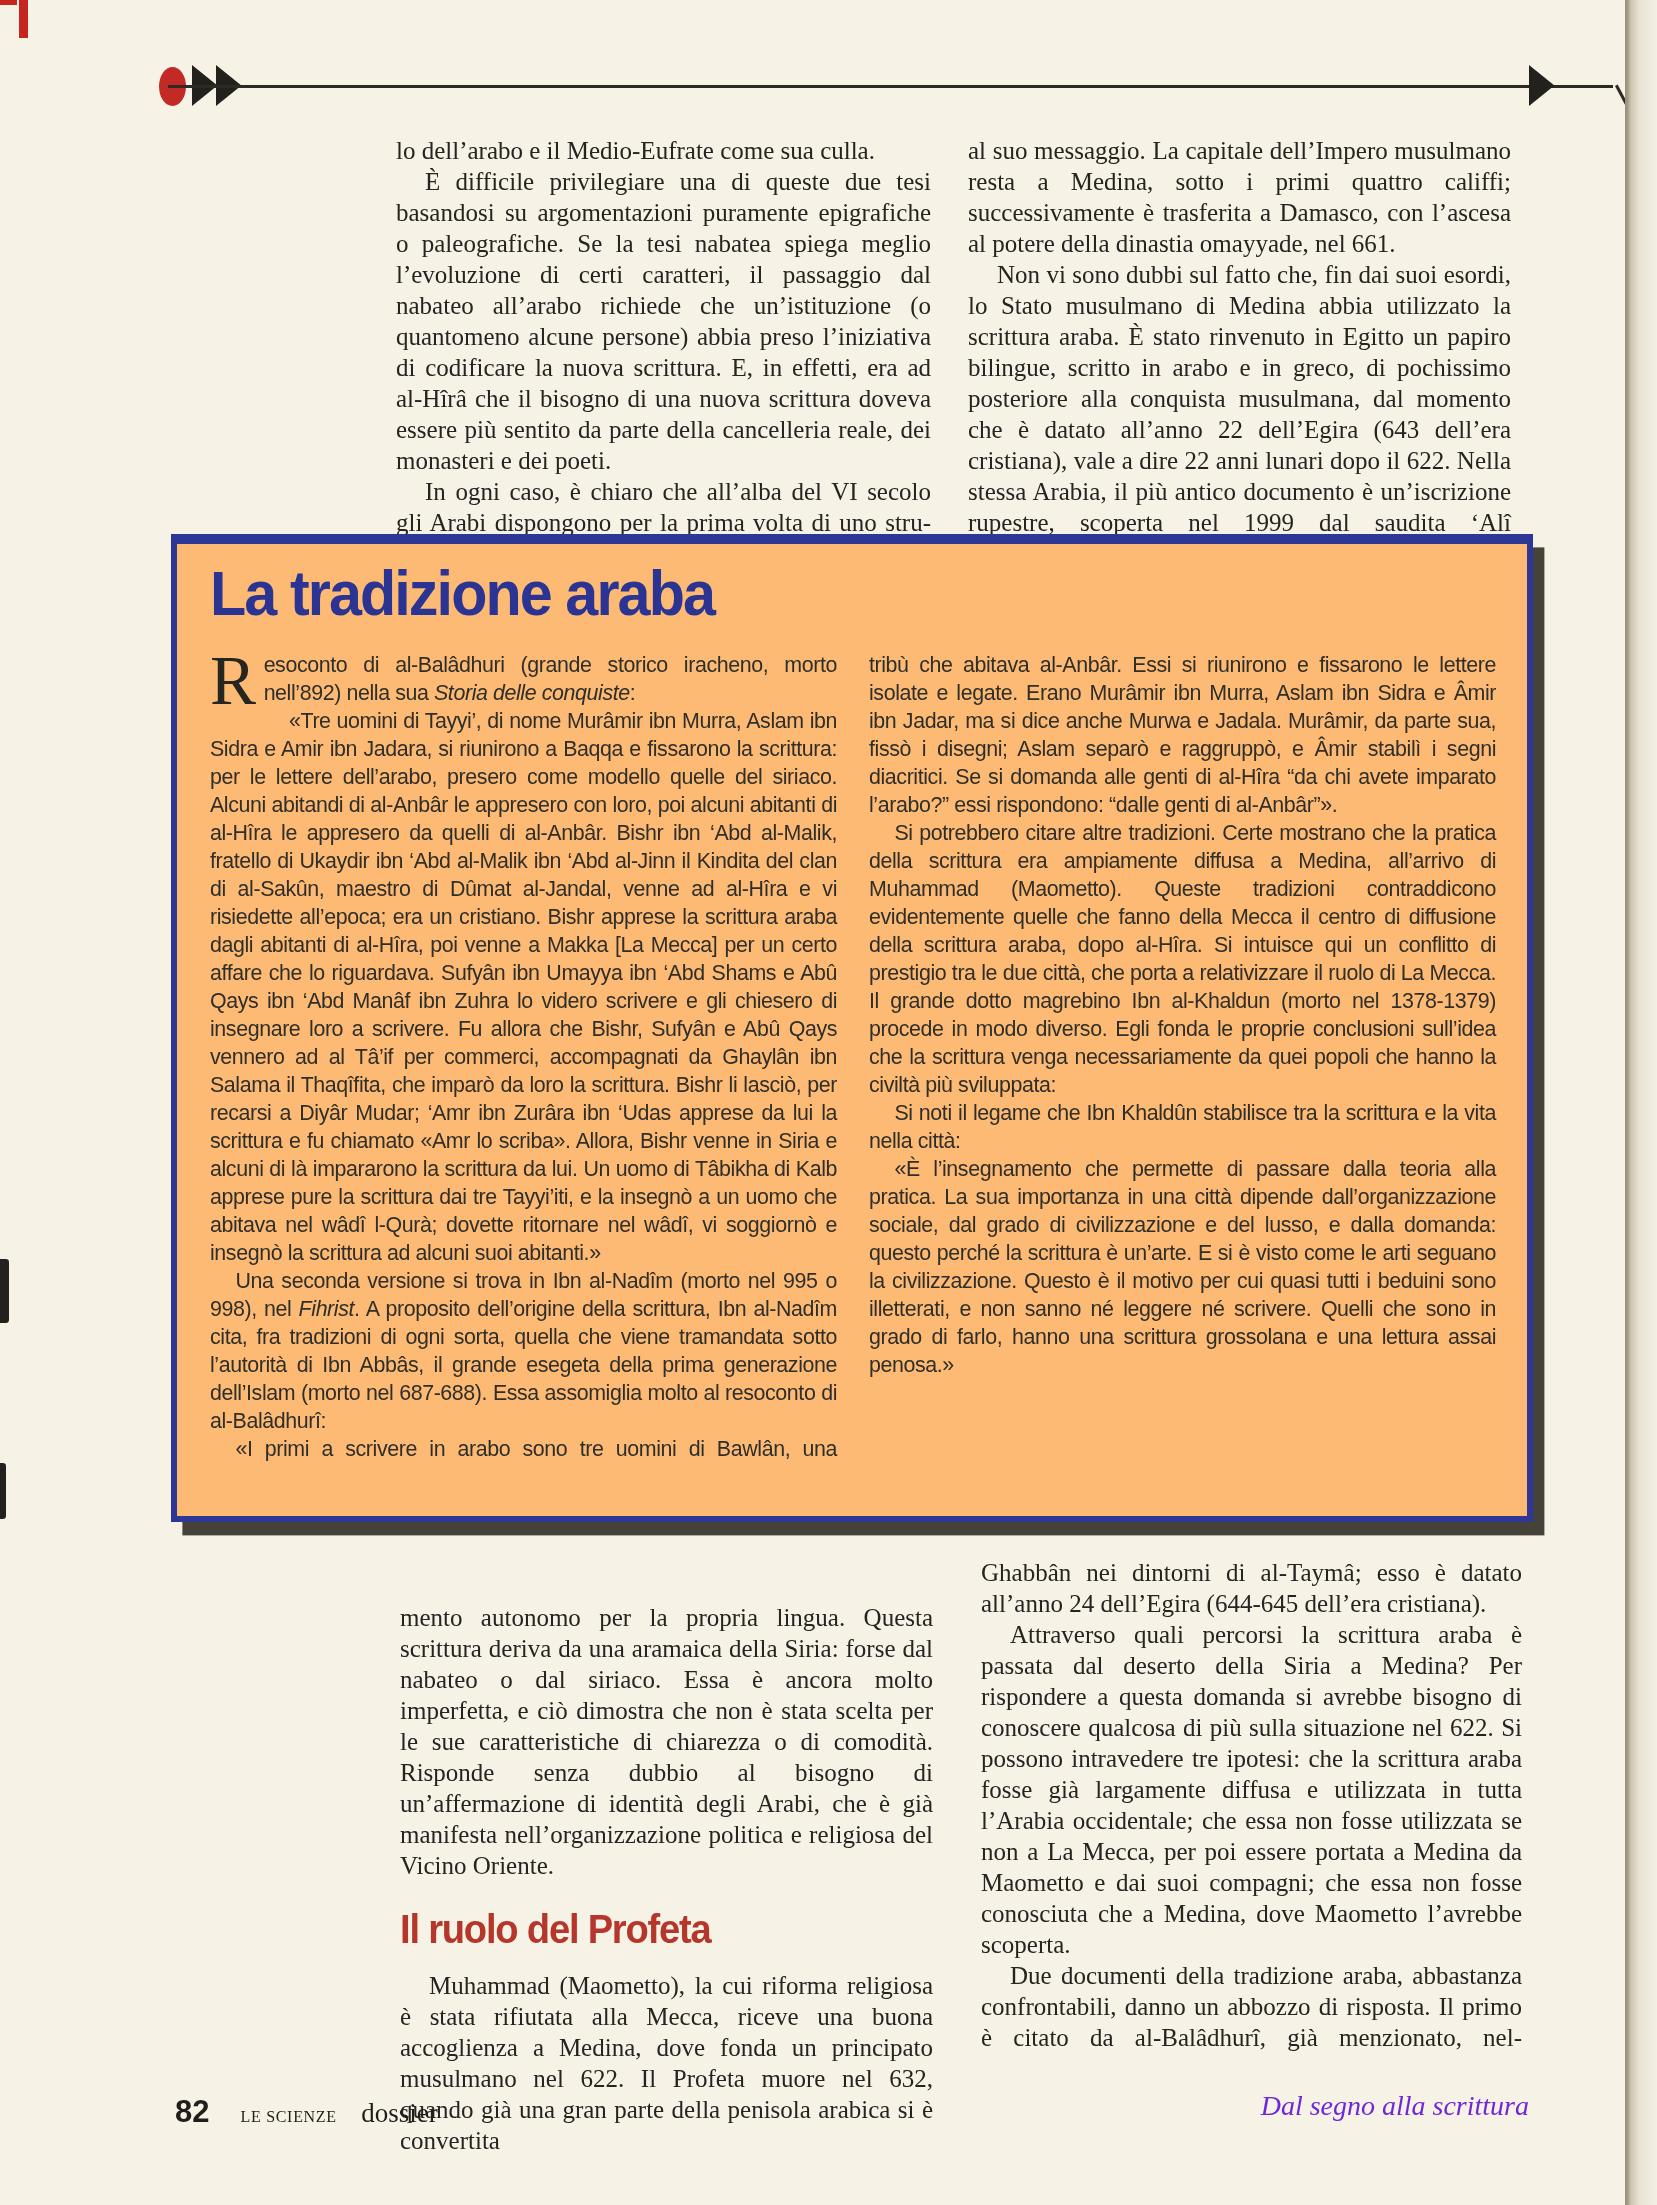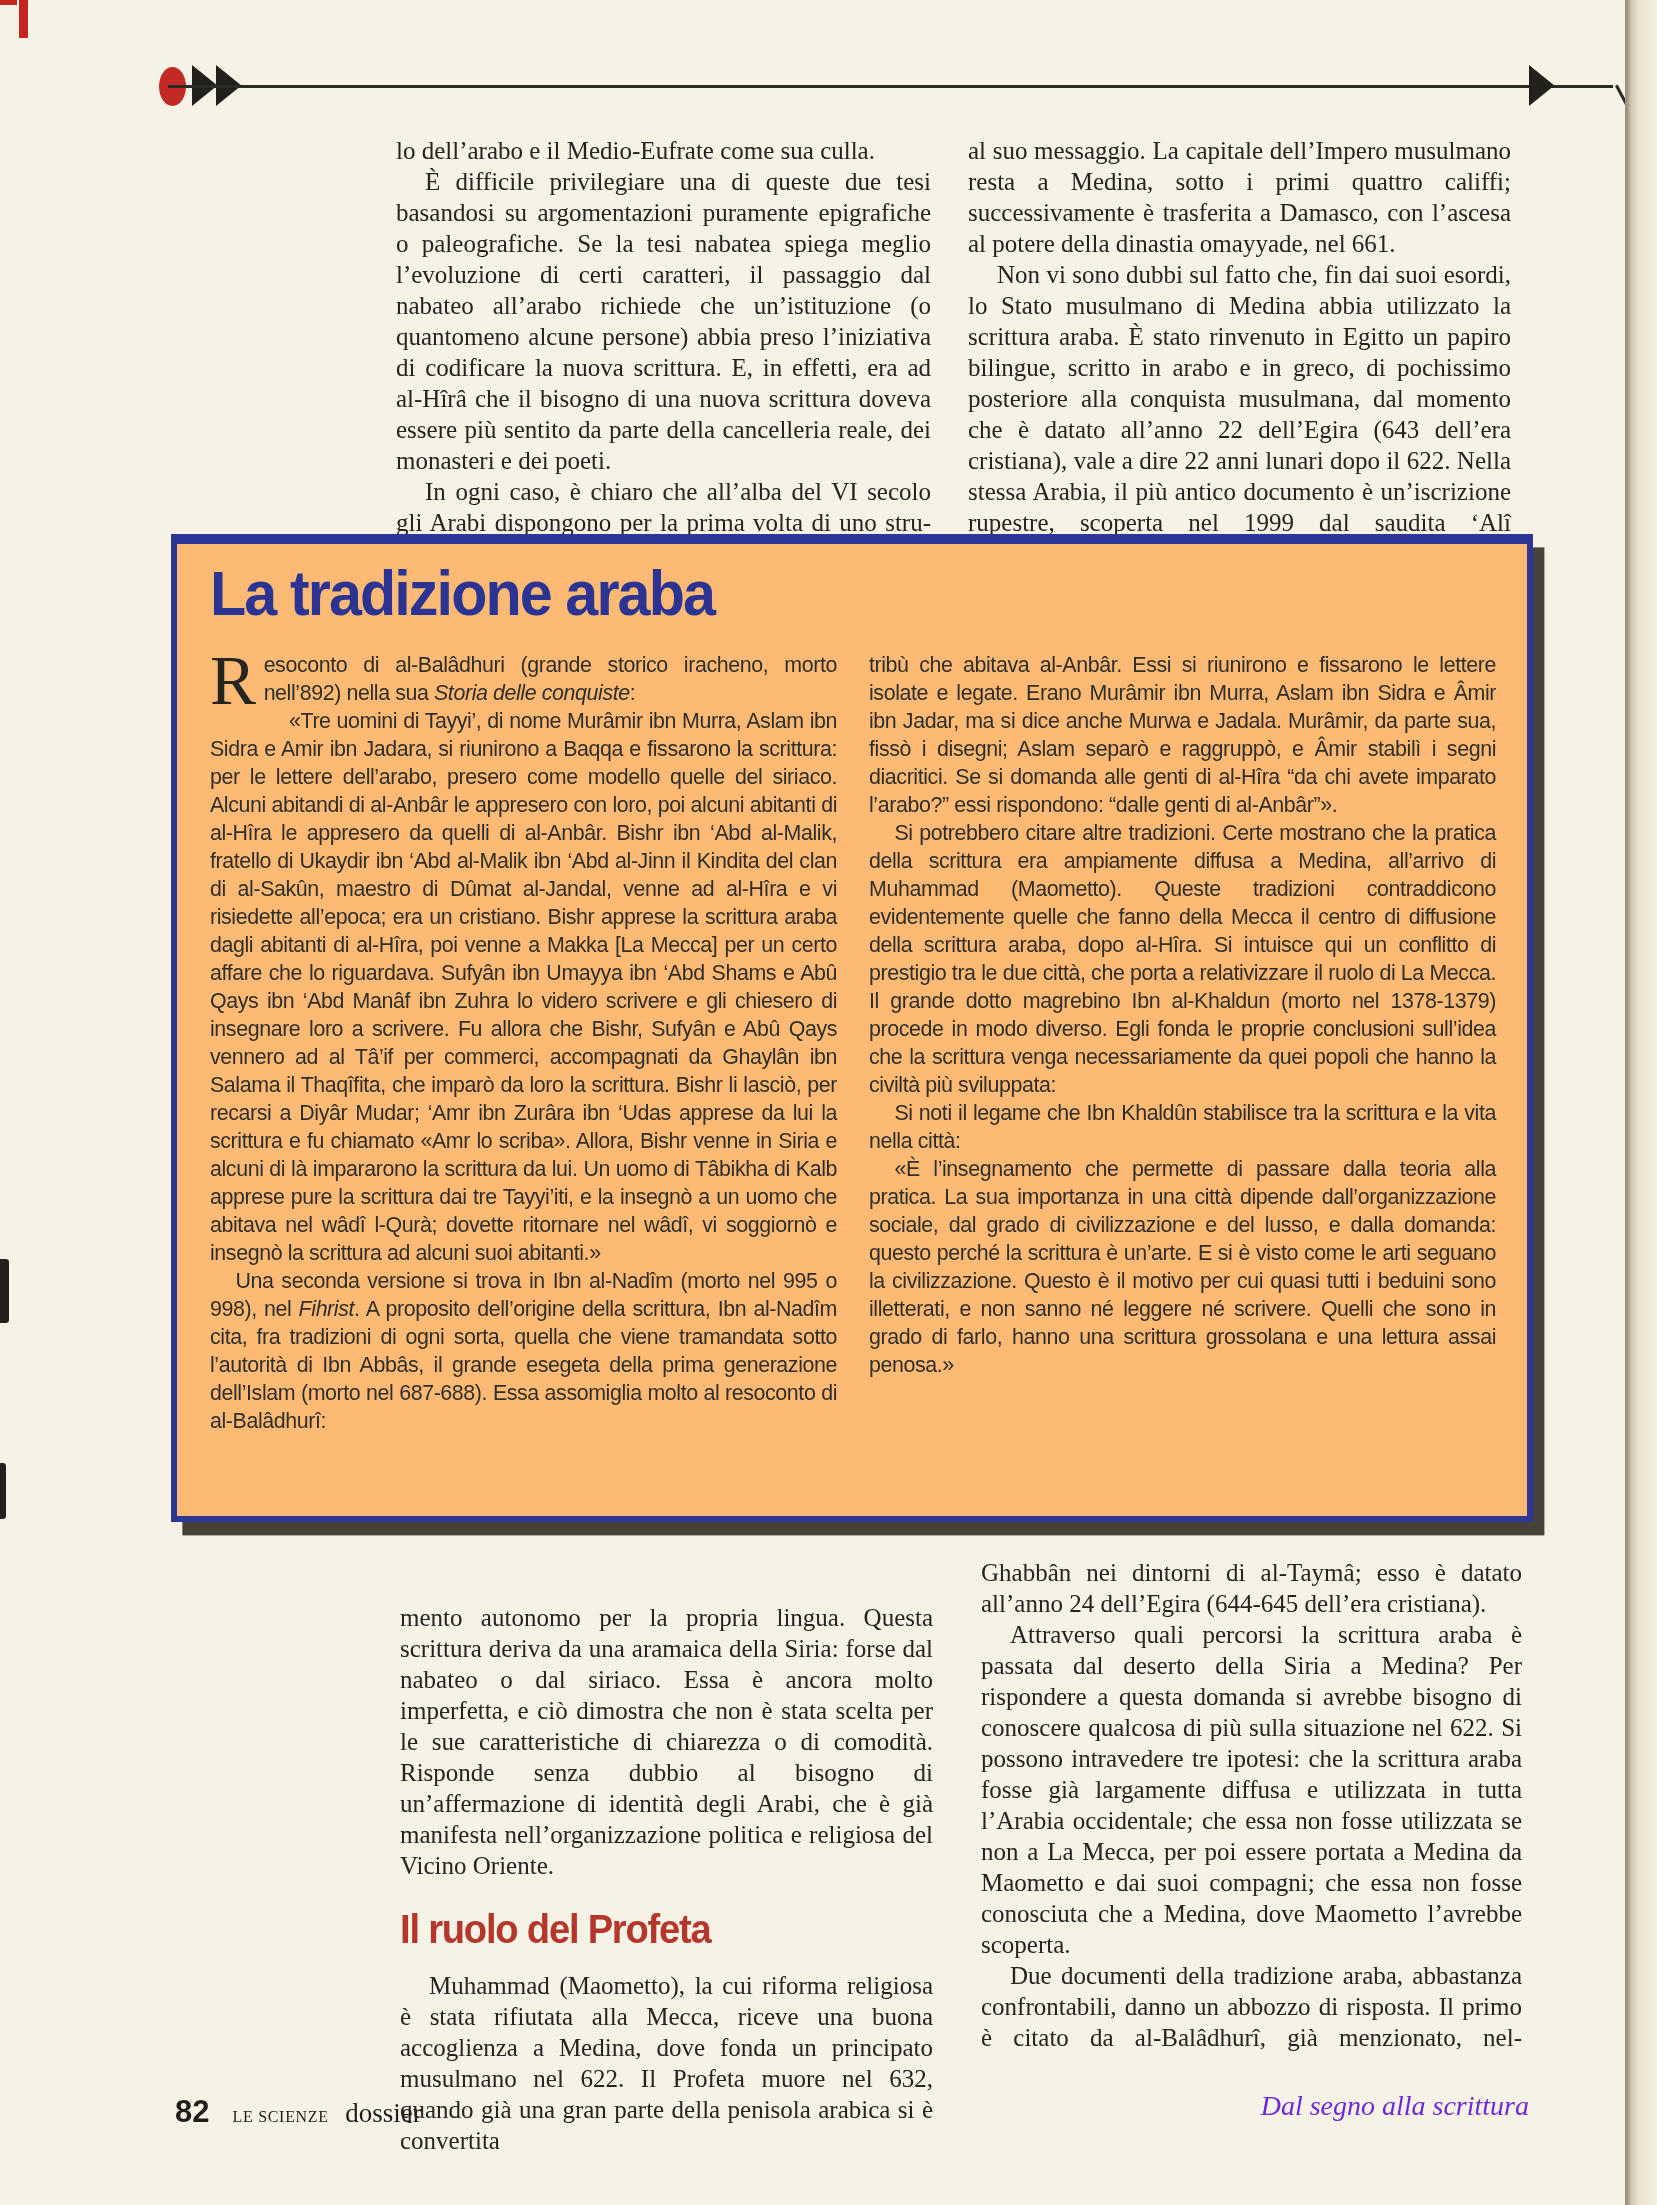--- a/index.html
+++ b/index.html
@@ -47,21 +47,21 @@
   .box-col p.ind{text-indent:25.4px;}
   .dropcap{float:left;font-family:"Liberation Serif",serif;font-size:69px;line-height:55px;
            margin:2.7px 8px 0 0;color:#272520;}
 
   
   .red-heading{font-family:"Liberation Sans",sans-serif;font-weight:bold;font-size:41px;line-height:1;
                letter-spacing:-1.3px;color:#b5362b;transform:scaleX(0.93);transform-origin:left top;
                white-space:nowrap;margin:28px 0 20px 0;text-align:left;text-indent:0;}
 
   
-  .footer-left{position:absolute;left:175px;top:2094px;display:flex;align-items:baseline;gap:23px;color:#1f1e1a;}
+  .footer-left{position:absolute;left:175px;top:2094px;display:flex;align-items:baseline;gap:31px;color:#1f1e1a;}
   .page-number{font-family:"Liberation Sans",sans-serif;font-weight:bold;font-size:31px;}
   .magazine-name{font-family:"Liberation Serif",serif;font-size:16px;letter-spacing:0.7px;}
   .magazine-section{font-family:"Liberation Serif",serif;font-size:27px;margin-left:-6.7px;}
   .running-title{position:absolute;right:128px;top:2090px;font-family:"Liberation Serif",serif;
                  font-style:italic;font-size:28px;color:#6d28d9;}
 </style>
 </head>
 <body>
 
 <div class="page">
@@ -89,20 +89,21 @@
     <p class="ind cont">Non vi sono dubbi sul fatto che, fin dai suoi esordi, lo Stato musulmano di Medina abbia utilizzato la scrittura araba. È stato rinvenuto in Egitto un papiro bilingue, scritto in arabo e in greco, di pochissimo posteriore alla conquista musulmana, dal momento che è datato all’anno 22 dell’Egira (643 dell’era cristiana), vale a dire 22 anni lunari dopo il 622. Nella stessa Arabia, il più antico documento è un’iscrizione rupestre, scoperta nel 1999 dal saudita ‘Alî</p>
   </div>
 
   <div class="bluebox">
     <div class="box-title">La tradizione araba</div>
     <div class="box-cols">
       <div class="box-col">
         <p><span class="dropcap">R</span><span>esoconto di al-Balâdhuri (grande storico iracheno, morto nell’892) nella sua </span><i>Storia delle conquiste</i><span>:</span></p>
         <p class="ind">«Tre uomini di Tayyi’, di nome Murâmir ibn Murra, Aslam ibn Sidra e Amir ibn Jadara, si riunirono a Baqqa e fissarono la scrittura: per le lettere dell’arabo, presero come modello quelle del siriaco. Alcuni abitandi di al-Anbâr le appresero con loro, poi alcuni abitanti di al-Hîra le appresero da quelli di al-Anbâr. Bishr ibn ‘Abd al-Malik, fratello di Ukaydir ibn ‘Abd al-Malik ibn ‘Abd al-Jinn il Kindita del clan di al-Sakûn, maestro di Dûmat al-Jandal, venne ad al-Hîra e vi risiedette all’epoca; era un cristiano. Bishr apprese la scrittura araba dagli abitanti di al-Hîra, poi venne a Makka [La Mecca] per un certo affare che lo riguardava. Sufyân ibn Umayya ibn ‘Abd Shams e Abû Qays ibn ‘Abd Manâf ibn Zuhra lo videro scrivere e gli chiesero di insegnare loro a scrivere. Fu allora che Bishr, Sufyân e Abû Qays vennero ad al Tâ’if per commerci, accompagnati da Ghaylân ibn Salama il Thaqîfita, che imparò da loro la scrittura. Bishr li lasciò, per recarsi a Diyâr Mudar; ‘Amr ibn Zurâra ibn ‘Udas apprese da lui la scrittura e fu chiamato «Amr lo scriba». Allora, Bishr venne in Siria e alcuni di là impararono la scrittura da lui. Un uomo di Tâbikha di Kalb apprese pure la scrittura dai tre Tayyi’iti, e la insegnò a un uomo che abitava nel wâdî l-Qurà; dovette ritornare nel wâdî, vi soggiornò e insegnò la scrittura ad alcuni suoi abitanti.»</p>
         <p class="ind"><span>Una seconda versione si trova in Ibn al-Nadîm (morto nel 995 o 998), nel </span><i>Fihrist</i><span>. A proposito dell’origine della scrittura, Ibn al-Nadîm cita, fra tradizioni di ogni sorta, quella che viene tramandata sotto l’autorità di Ibn Abbâs, il grande esegeta della prima generazione dell’Islam (morto nel 687-688). Essa assomiglia molto al resoconto di al-Balâdhurî:</span></p>
+        <p class="ind cont">«I primi a scrivere in arabo sono tre uomini di Bawlân, una</p>
       </div>
       <div class="box-col">
         <p>tribù che abitava al-Anbâr. Essi si riunirono e fissarono le lettere isolate e legate. Erano Murâmir ibn Murra, Aslam ibn Sidra e Âmir ibn Jadar, ma si dice anche Murwa e Jadala. Murâmir, da parte sua, fissò i disegni; Aslam separò e raggruppò, e Âmir stabilì i segni diacritici. Se si domanda alle genti di al-Hîra “da chi avete imparato l’arabo?” essi rispondono: “dalle genti di al-Anbâr”».</p>
         <p class="ind">Si potrebbero citare altre tradizioni. Certe mostrano che la pratica della scrittura era ampiamente diffusa a Medina, all’arrivo di Muhammad (Maometto). Queste tradizioni contraddicono evidentemente quelle che fanno della Mecca il centro di diffusione della scrittura araba, dopo al-Hîra. Si intuisce qui un conflitto di prestigio tra le due città, che porta a relativizzare il ruolo di La Mecca. Il grande dotto magrebino Ibn al-Khaldun (morto nel 1378-1379) procede in modo diverso. Egli fonda le proprie conclusioni sull’idea che la scrittura venga necessariamente da quei popoli che hanno la civiltà più sviluppata:</p>
         <p class="ind">Si noti il legame che Ibn Khaldûn stabilisce tra la scrittura e la vita nella città:</p>
         <p class="ind">«È l’insegnamento che permette di passare dalla teoria alla pratica. La sua importanza in una città dipende dall’organizzazione sociale, dal grado di civilizzazione e del lusso, e dalla domanda: questo perché la scrittura è un’arte. E si è visto come le arti seguano la civilizzazione. Questo è il motivo per cui quasi tutti i beduini sono illetterati, e non sanno né leggere né scrivere. Quelli che sono in grado di farlo, hanno una scrittura grossolana e una lettura assai penosa.»</p>
       </div>
     </div>
   </div>
 

